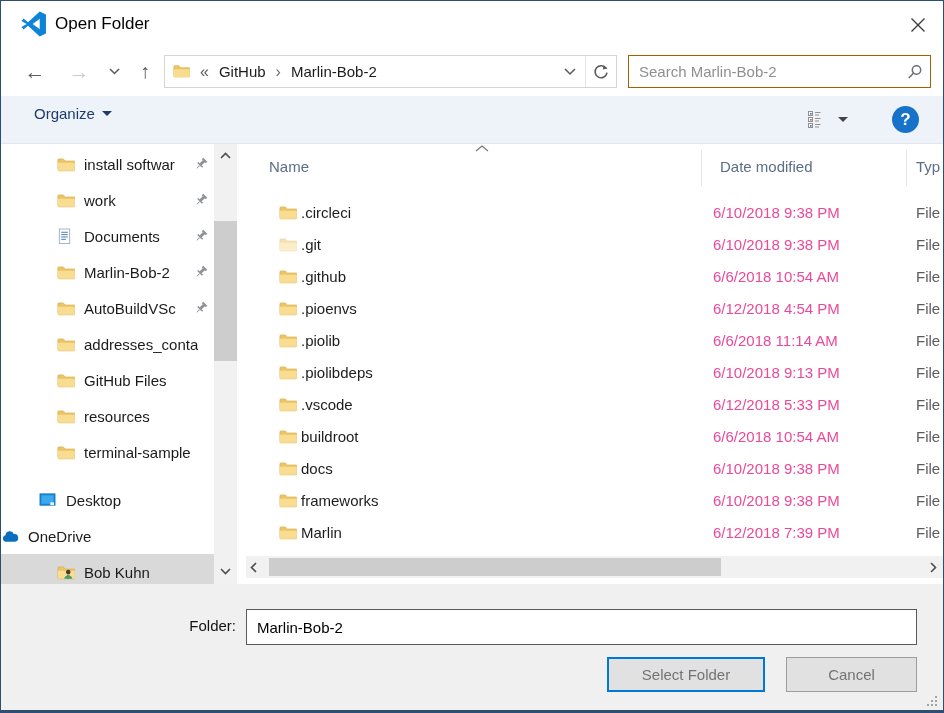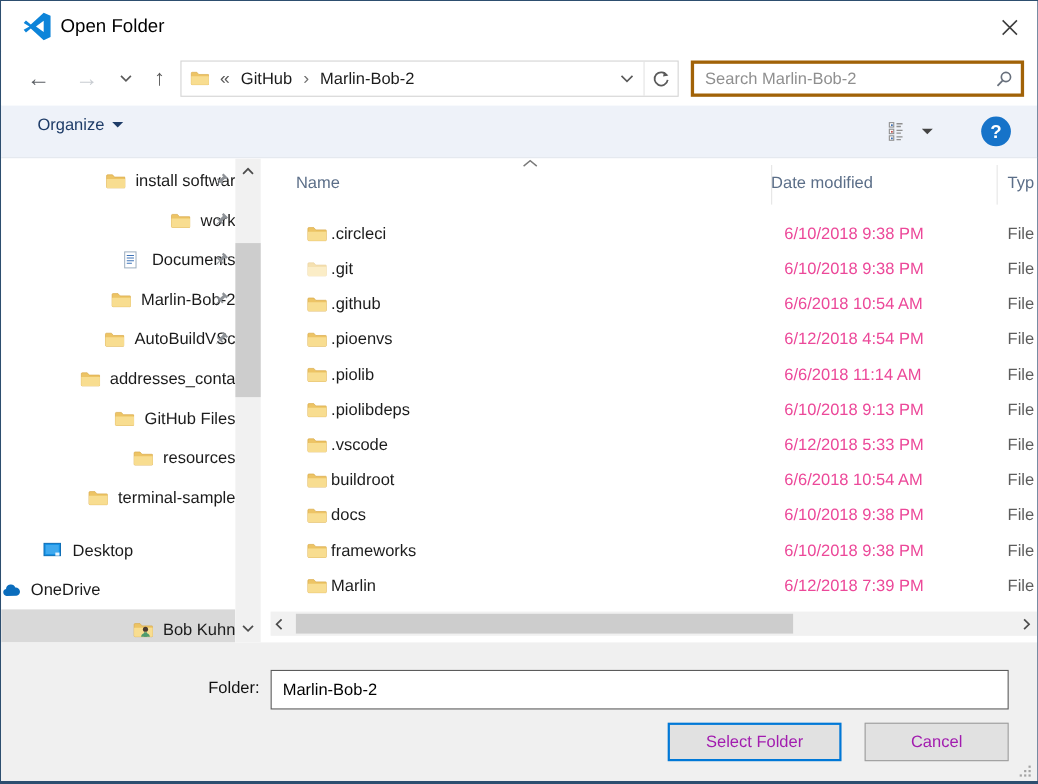--- a/index.html
+++ b/index.html
@@ -33,21 +33,21 @@
   .ab-foldericon { margin-left:8px; width:17px; height:15px; flex:0 0 auto; }
   .ab-prefix { margin-left:10px; color:#5a5a5a; font-size:16px; }
   .crumb { margin:0 0 0 10px; font-size:15px; color:#1b1b1b; cursor:default; }
   .crumb-sep { margin-left:10px; color:#707070; font-size:16px; }
   .ab-spacer { flex:1; }
   .ab-chevbtn { width:30px; height:31px; display:flex; align-items:center; justify-content:center; }
   .ab-refresh { width:31px; height:31px; border-left:1px solid #e3e3e3; display:flex; align-items:center; justify-content:center; }
 
   .searchbox {
     position:absolute; left:627px; top:8px; width:303px; height:33px;
-    background:#fff; border:3px solid #a16207; display:flex; align-items:center;
+    background:#fff; border:1px solid #a16207; display:flex; align-items:center;
   }
   .searchbox input {
     flex:1; border:none; outline:none; font:15px "Liberation Sans","DejaVu Sans",sans-serif;
     color:#1b1b1b; padding:0 4px 0 10px; background:transparent;
   }
   .searchbox input::placeholder { color:#8f8f8f; }
   .search-mag { width:30px; display:flex; align-items:center; justify-content:center; }
 
   
   .toolbar {
@@ -65,38 +65,38 @@
     background:var(--help-blue,#1673c9); color:#fff; font-size:17px; font-weight:bold;
     display:flex; align-items:center; justify-content:center; cursor:pointer; }
 
   
   .content { position:absolute; top:143px; left:0; right:0; height:440px; background:#fff; overflow:hidden; }
 
   .sidebar { position:absolute; left:0; top:0; width:213px; height:100%; overflow:hidden; padding-top:2px; }
   .side-item { position:relative; height:36px; display:flex; align-items:center; cursor:pointer; }
   .side-item.level-0 { padding-left:38px; }
   .side-item.level-1 { }
-  .side-item.level-2 { padding-left:56px;justify-content:flex-end; }
+  .side-item.level-2 { padding-left:56px; }
   .side-item.selected { background:var(--selection-gray,#d9d9d9); }
   .si-icon { width:20px; height:17px; flex:0 0 auto; display:flex; align-items:center; }
   .si-label { margin-left:7px; font-size:15px; white-space:nowrap; overflow:hidden; }
   .si-pin { position:absolute; right:6px; top:11px; width:14px; height:14px; }
   .side-gap { height:12px; }
 
   .side-scrollbar { position:absolute; left:213px; top:0; width:23px; height:100%; background:#f1f1f1; }
   .ssb-up, .ssb-down { position:absolute; left:0; width:100%; height:18px; display:flex; align-items:center; justify-content:center; }
   .ssb-up { top:2px; } .ssb-down { bottom:4px; }
   .ssb-thumb { position:absolute; left:0; top:77px; width:100%; height:140px; background:#cdcdcd; }
 
   .filelist { position:absolute; left:245px; top:0; right:0; height:100%; }
   .sort-chevron { position:absolute; left:229px; top:1px; }
   .fl-header { position:absolute; top:0; left:0; right:0; height:54px; }
   .fl-h-name, .fl-h-date, .fl-h-type { position:absolute; top:10px; font-size:15px; color:#5b6e88; padding-top:4px; white-space:nowrap; cursor:pointer; }
   .fl-h-name { left:23px; }
-  .fl-h-date { left:455px; }
+  .fl-h-date { left:474px; }
   .fl-h-type { left:670px; }
   .fl-h-div  { position:absolute; top:6px; height:36px; width:1px; background:#e5e5e5; }
   .fl-rows { position:absolute; top:54px; left:0; right:0; }
   .file-row { position:relative; height:32px; cursor:pointer; }
   .fr-icon { position:absolute; left:33px; top:7px; width:18px; height:16px; }
   .file-row.dim .fr-icon { opacity:.5; }
   .fr-name { position:absolute; left:55px; top:6px; font-size:15px; color:#1c1c1c; white-space:nowrap; }
   .fr-date { position:absolute; left:467px; top:6px; font-size:15px; color:#ec4899; white-space:nowrap; }
   .fr-type { position:absolute; left:670px; top:6px; font-size:15px; color:#5c5c5c; white-space:nowrap; }
 
@@ -107,21 +107,21 @@
 
   
   .bottompanel { position:absolute; top:583px; left:0; right:0; bottom:0; background:#f0f0f0; }
   .folder-label { position:absolute; left:150px; top:33px; width:85px; text-align:right; font-size:15px; color:#121212; }
   .folder-input {
     position:absolute; left:245px; top:25px; width:671px; height:36px;
     border:1px solid #5b5b5b; background:#fff; font:15px "Liberation Sans","DejaVu Sans",sans-serif;
     padding:0 10px; color:#000; outline:none;
   }
   .btn { position:absolute; top:73px; height:35px; background:#e1e1e1; font:15px "Liberation Sans","DejaVu Sans",sans-serif;
-    display:flex; align-items:center; justify-content:center; cursor:pointer; color:#a21caf; }
+    display:flex; align-items:center; justify-content:center; cursor:pointer; color:#737373; }
   .btn-select { left:606px; width:158px; border:2px solid var(--accent-blue,#0078d7); }
   .btn-cancel { left:785px; width:131px; border:1px solid #9d9d9d; }
   .resize-grip { position:absolute; right:5px; bottom:3px; }
 
   svg { display:block; }
 </style>
 </head>
 <body>
 
 <div class="window">

